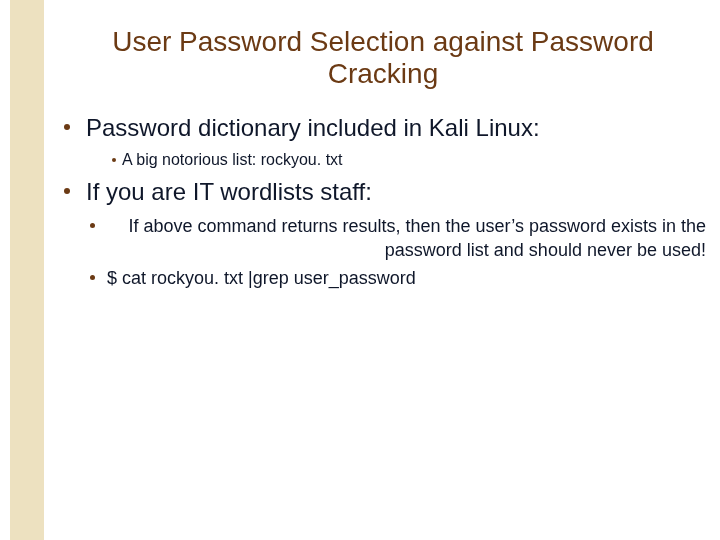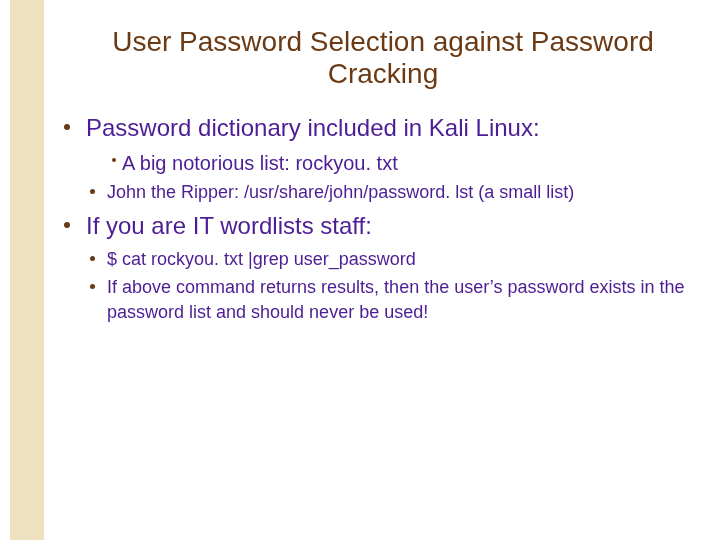--- a/index.html
+++ b/index.html
@@ -39,34 +39,35 @@
     text-align: center;
     margin: 0 0 22px 0;
     font-weight: normal;
   }
   ul {
     list-style: none;
     margin: 0;
     padding: 0;
   }
   li {
-    color: #4c1d95;
+    color: #0f172a;
+    text-align: right;
   }
   .l1 > li {
     font-size: 24px;
     line-height: 1.3;
     margin-bottom: 6px;
   }
   .l2 > li {
     font-size: 18px;
     line-height: 1.35;
     margin-bottom: 4px;
   }
   .l3 > li {
-    font-size: 20px;
+    font-size: 16px;
     line-height: 1.3;
     margin-bottom: 4px;
   }
   .bullet-row {
     display: flex;
     align-items: flex-start;
   }
   .l1 .dot {
     flex: 0 0 auto;
     width: 6px;
@@ -117,45 +118,39 @@
           <li>
             <ul class="l3">
               <li>
                 <div class="bullet-row">
                   <span class="dot"></span>
                   <span>A big notorious list: rockyou. txt</span>
                 </div>
               </li>
             </ul>
           </li>
-          <li>
-            <div class="bullet-row">
-              <span class="dot"></span>
-              <span>John the Ripper:  /usr/share/john/password. lst  (a small list)</span>
-            </div>
-          </li>
         </ul>
       </li>
 
       <li>
         <div class="bullet-row">
           <span class="dot"></span>
           <span>If you are IT wordlists staff:</span>
         </div>
         <ul class="l2">
           <li>
             <div class="bullet-row">
               <span class="dot"></span>
-              <span>$ cat rockyou. txt |grep user_password</span>
+              <span>If above command returns results, then the user’s password exists in the password list and should never be used!</span>
             </div>
           </li>
           <li>
             <div class="bullet-row">
               <span class="dot"></span>
-              <span>If above command returns results, then the user’s password exists in the password list and should never be used!</span>
+              <span>$ cat rockyou. txt |grep user_password</span>
             </div>
           </li>
         </ul>
       </li>
 
     </ul>
   </div>
 </div>
 
 </body></html>

